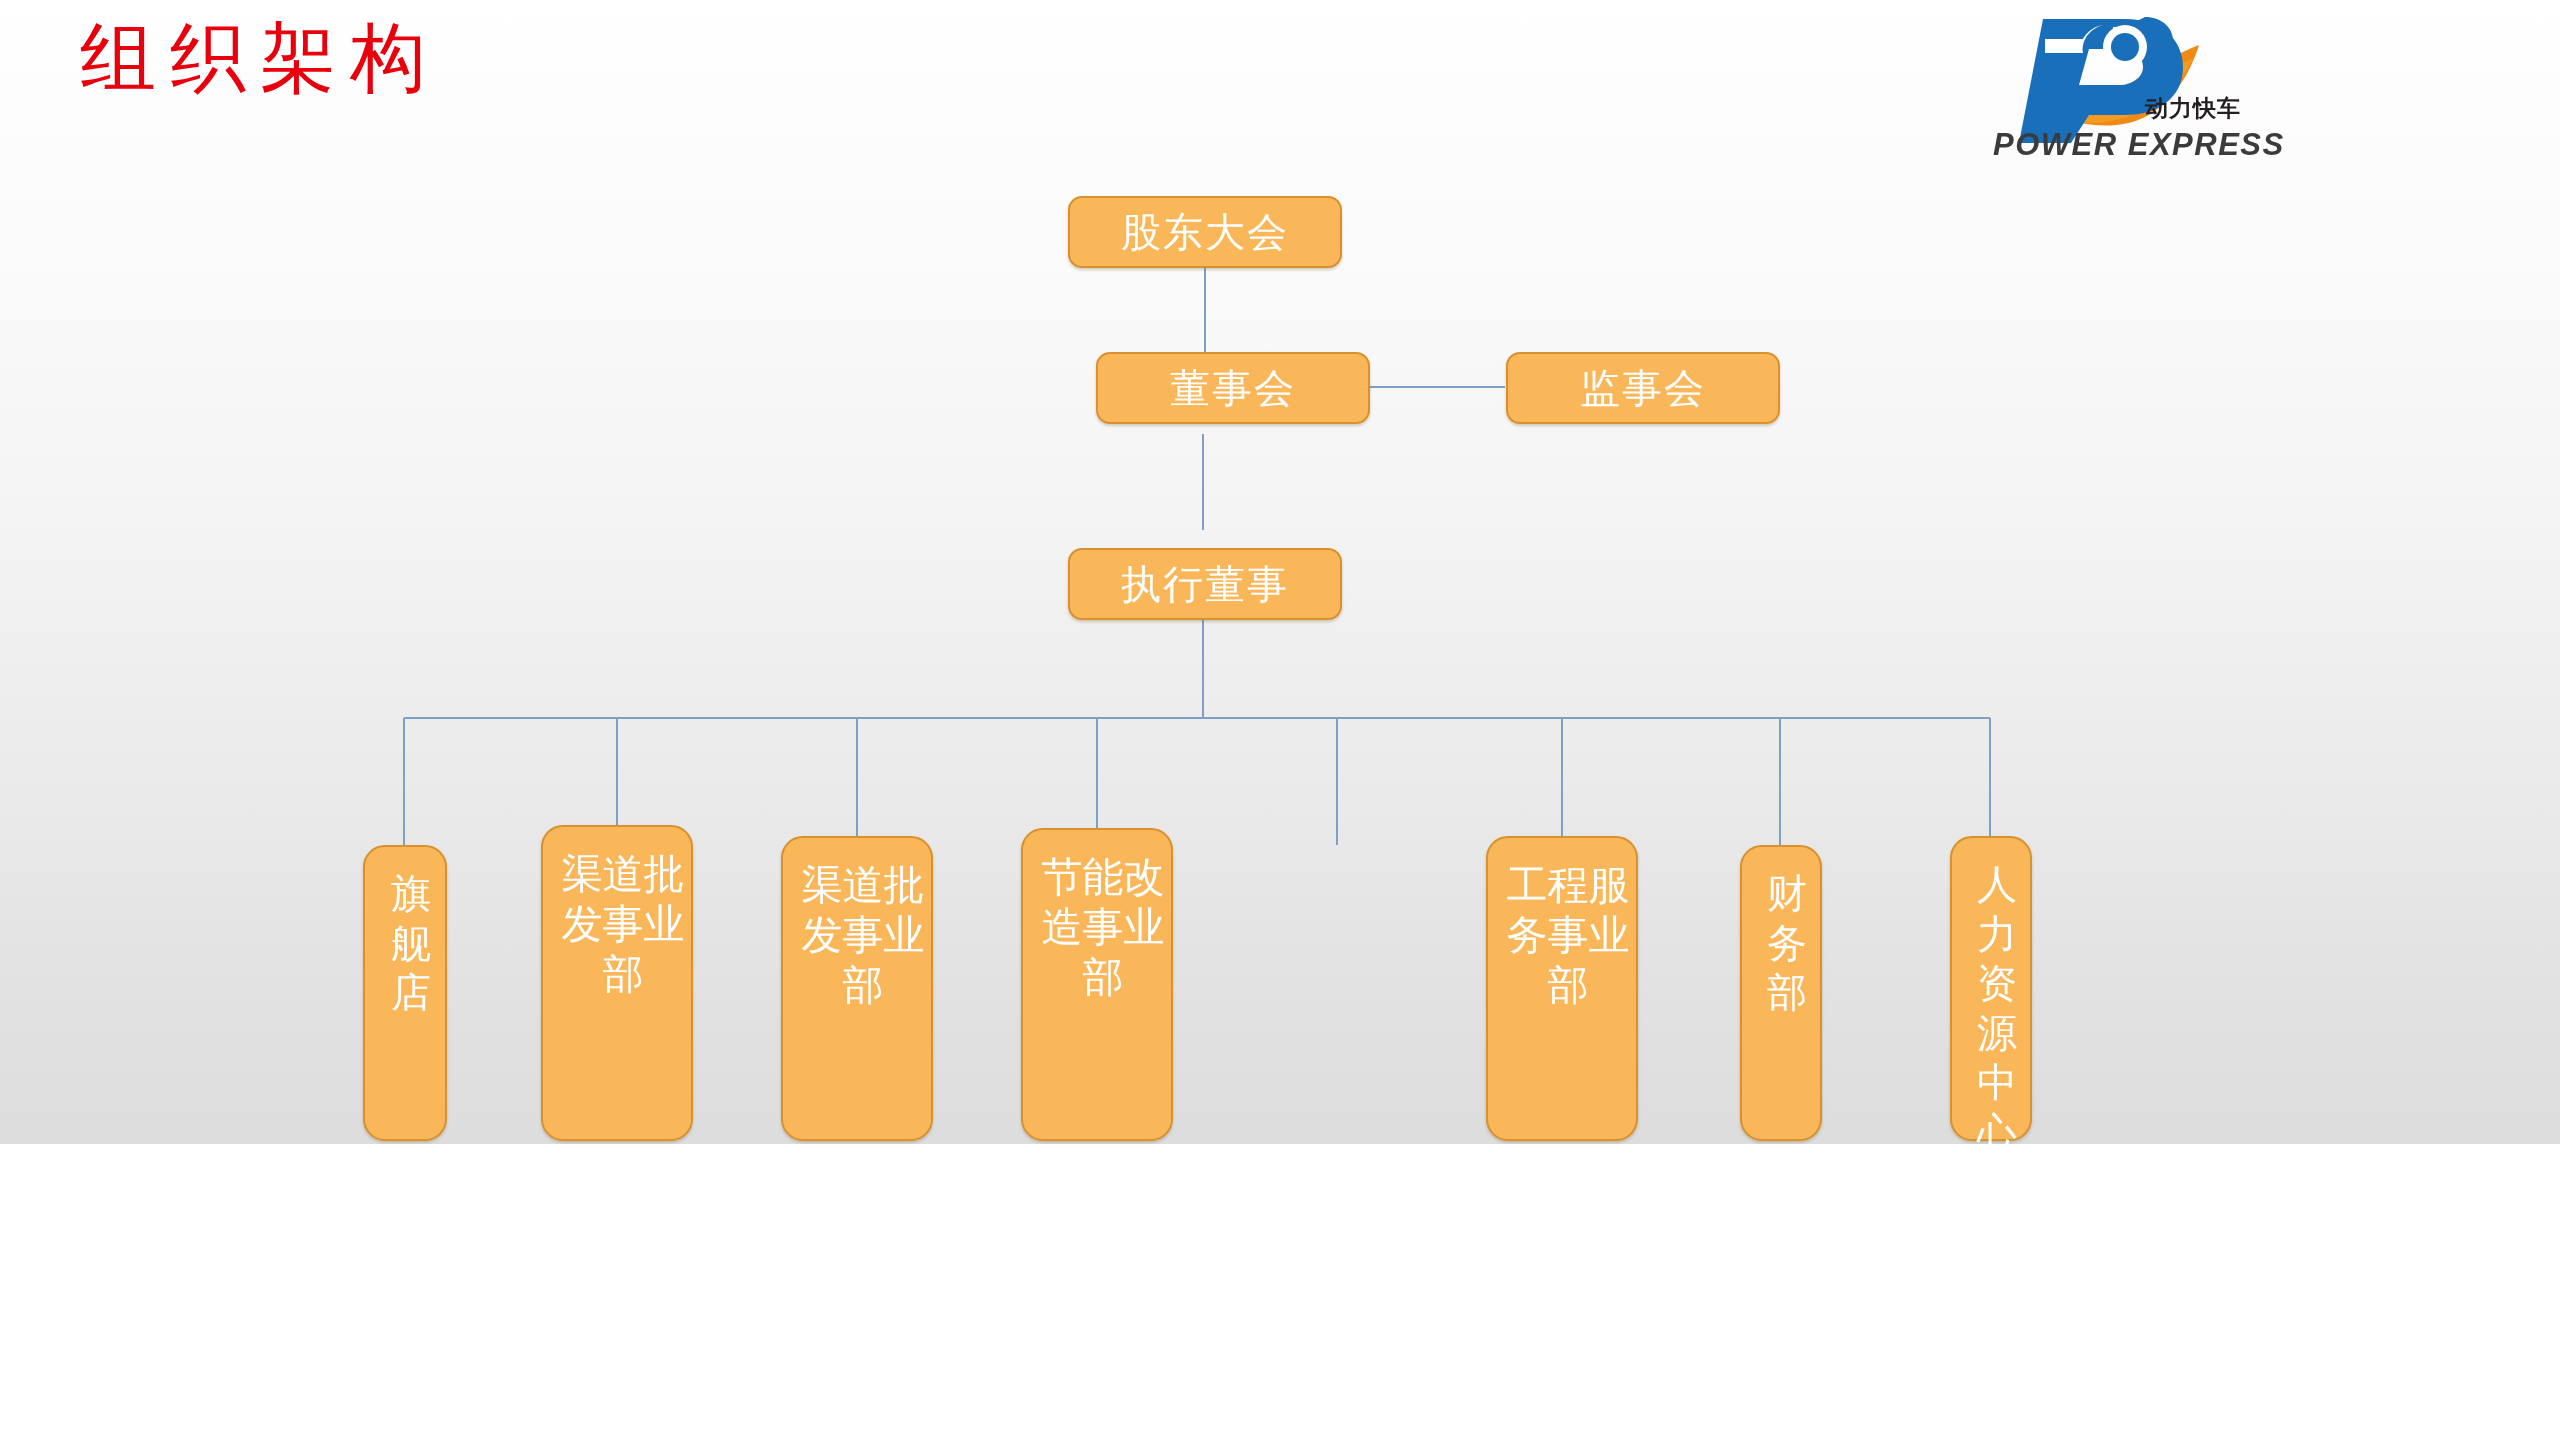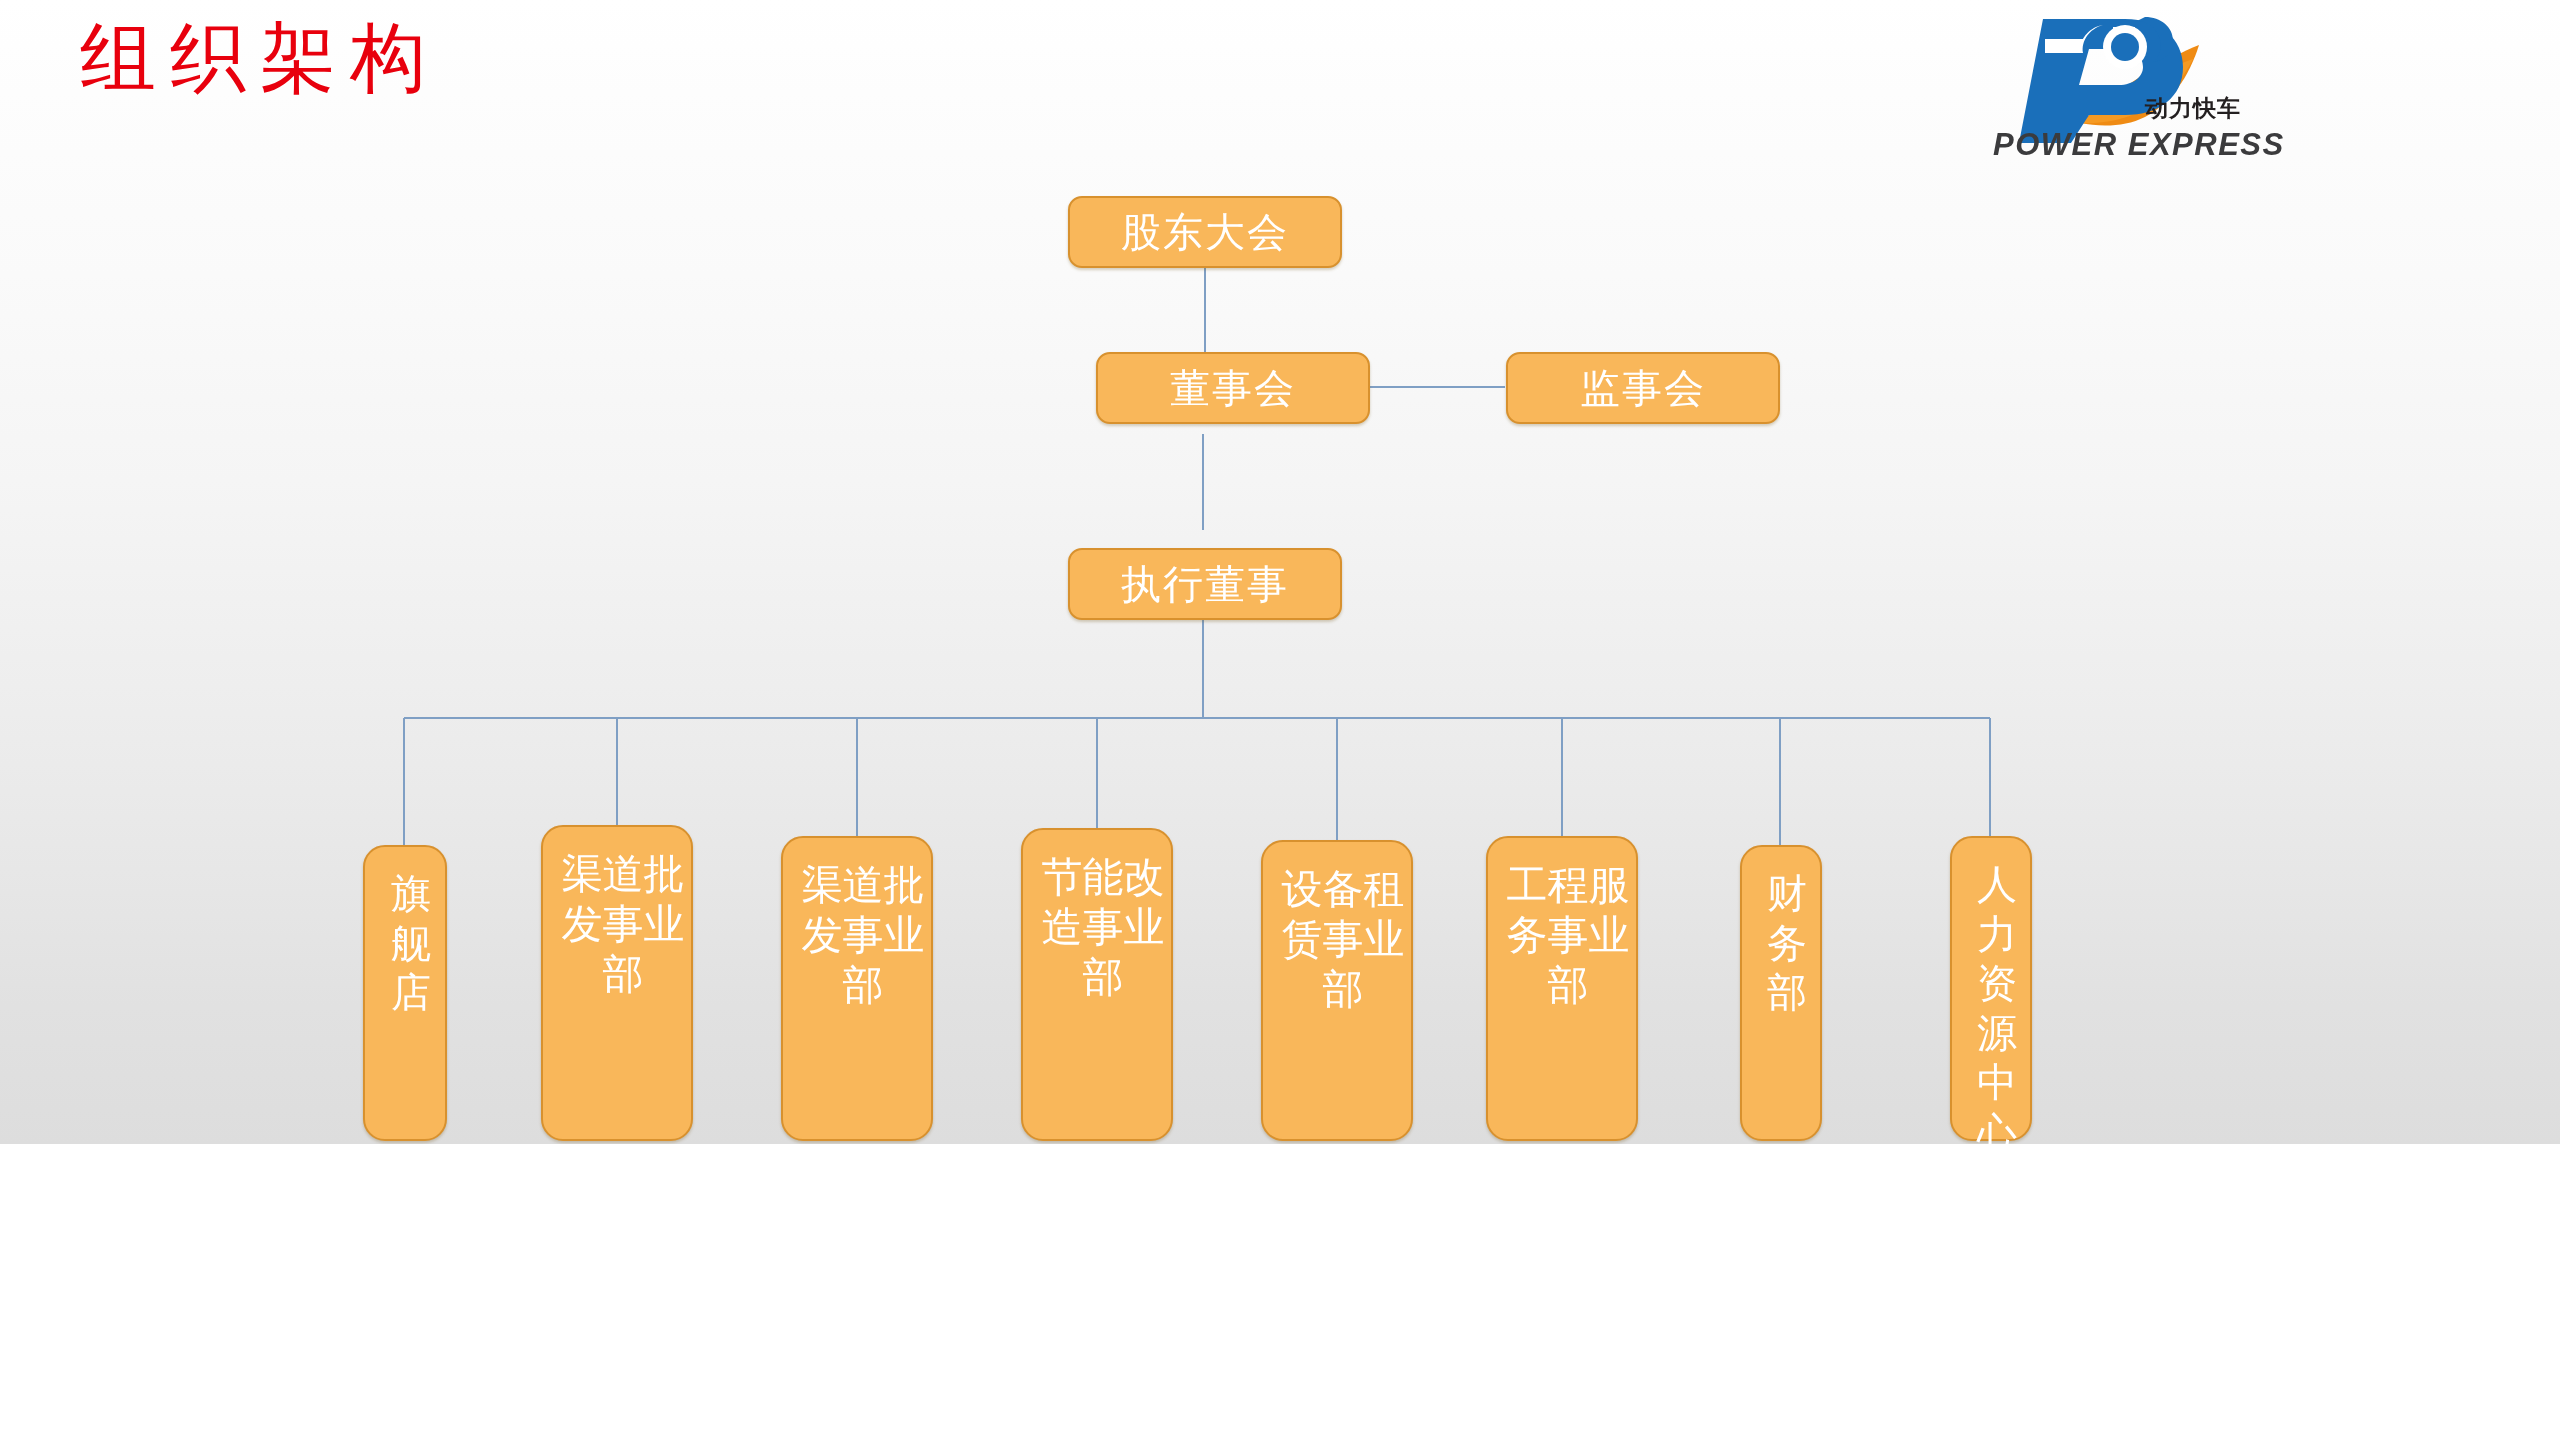--- a/index.html
+++ b/index.html
@@ -205,23 +205,20 @@
   </div>
 
   <div class="node vert" style="left:781px; top:836px; width:152px; height:305px;">
     <span class="vtext">渠道批发事业部</span>
   </div>
 
   <div class="node vert" style="left:1021px; top:828px; width:152px; height:313px;">
     <span class="vtext">节能改造事业部</span>
   </div>
 
-  <div class="node vert" style="left:1261px; top:840px; width:152px; height:301px;">
-    <span class="vtext">设备租赁事业部</span>
-  </div>
 
   <div class="node vert" style="left:1486px; top:836px; width:152px; height:305px;">
     <span class="vtext">工程服务事业部</span>
   </div>
 
   <div class="node vert narrow" style="left:1740px; top:845px; width:82px; height:296px;">
     <span class="vtext">财务部</span>
   </div>
 
   <div class="node vert narrow" style="left:1950px; top:836px; width:82px; height:305px;">

